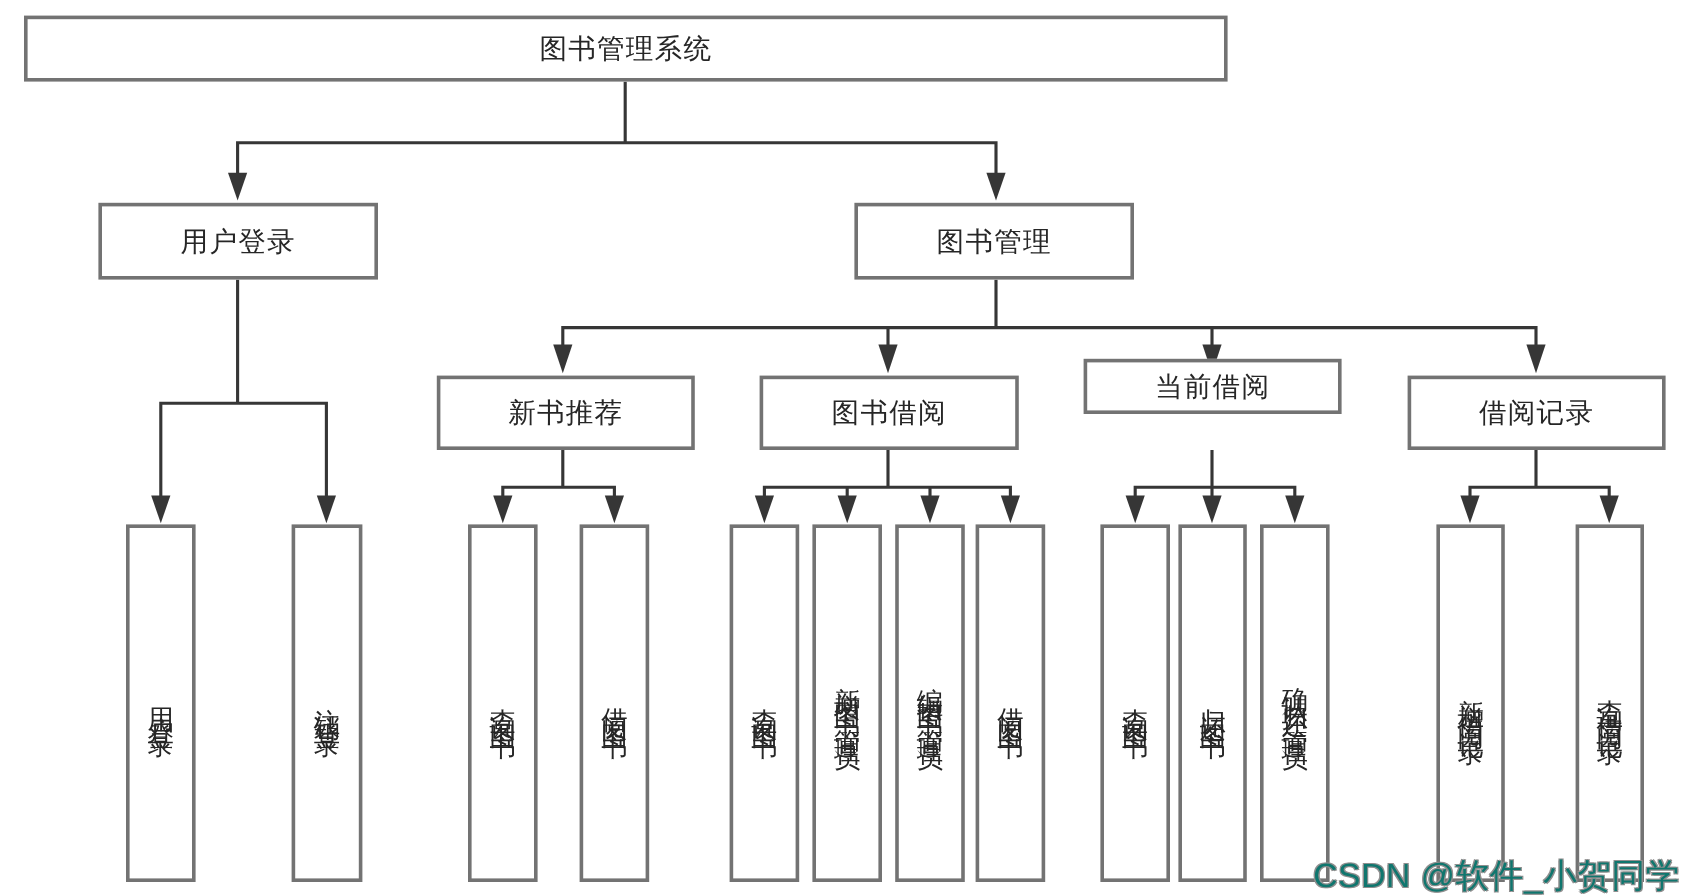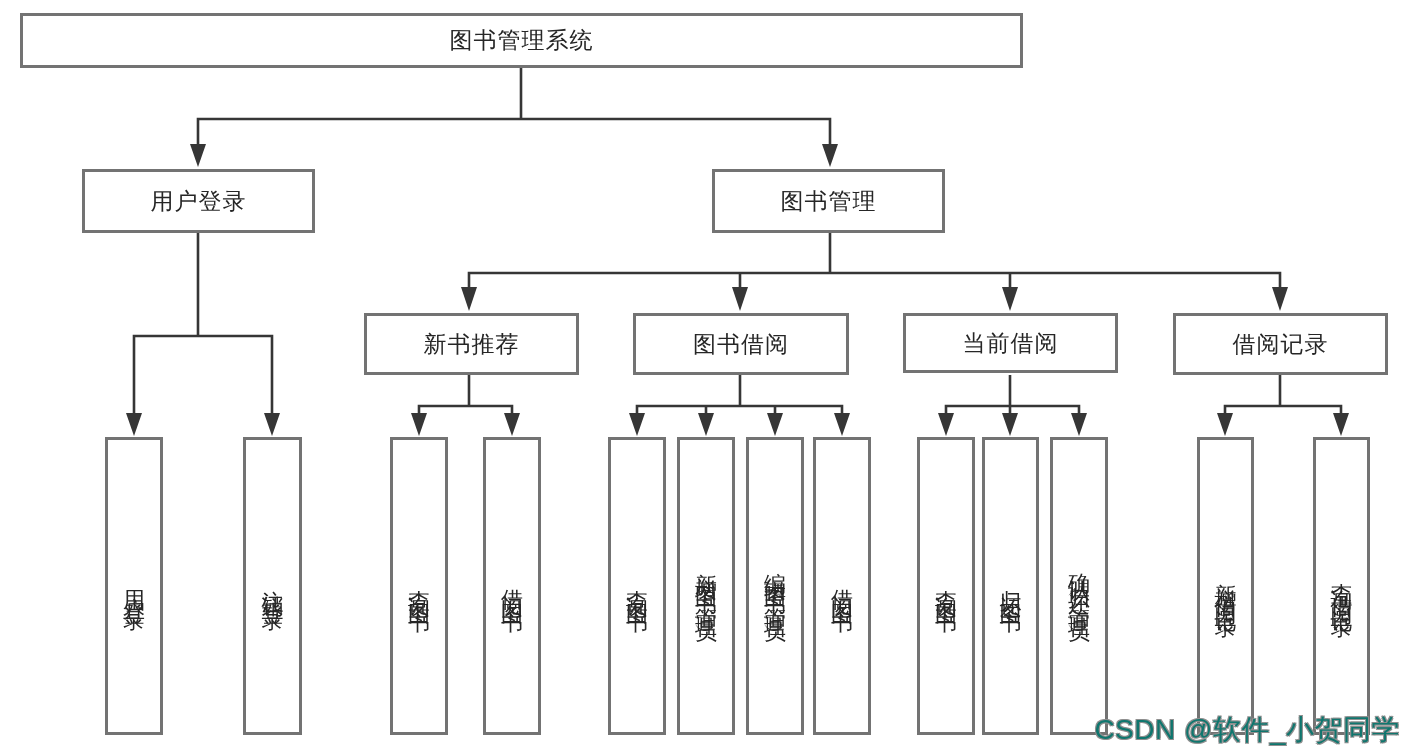--- a/index.html
+++ b/index.html
@@ -126,21 +126,21 @@
   <div class="hbox" style="left:712px; top:169px; width:233px; height:64px;">
     <span class="hlabel">图书管理</span>
   </div>
 
   <div class="hbox" style="left:364px; top:313px; width:215px; height:62px;">
     <span class="hlabel">新书推荐</span>
   </div>
   <div class="hbox" style="left:633px; top:313px; width:216px; height:62px;">
     <span class="hlabel">图书借阅</span>
   </div>
-  <div class="hbox" style="left:903px; top:313px; width:215px; height:60px;">
+  <div class="hbox" style="left:903px; top:299px; width:215px; height:46px;">
     <span class="hlabel">当前借阅</span>
   </div>
   <div class="hbox" style="left:1173px; top:313px; width:215px; height:62px;">
     <span class="hlabel">借阅记录</span>
   </div>
 
   <div class="vbox" style="left:105px; width:58px;">
     <span class="vlabel">用户登录</span>
   </div>
   <div class="vbox" style="left:243px; width:59px;">

